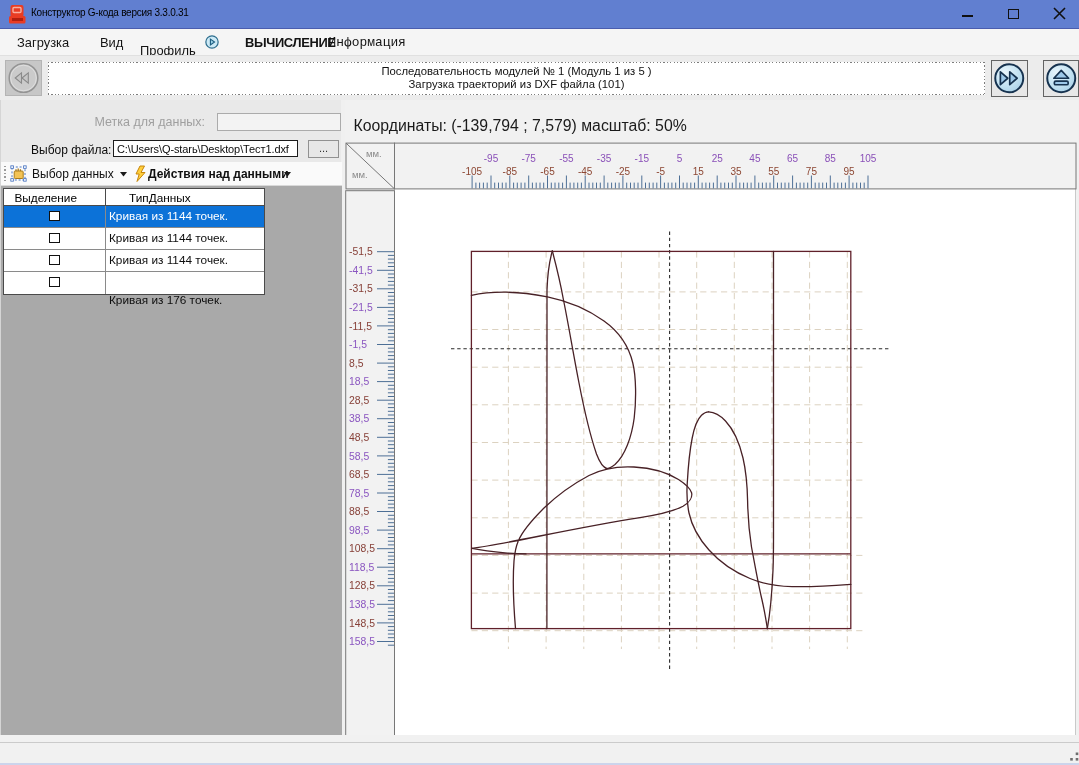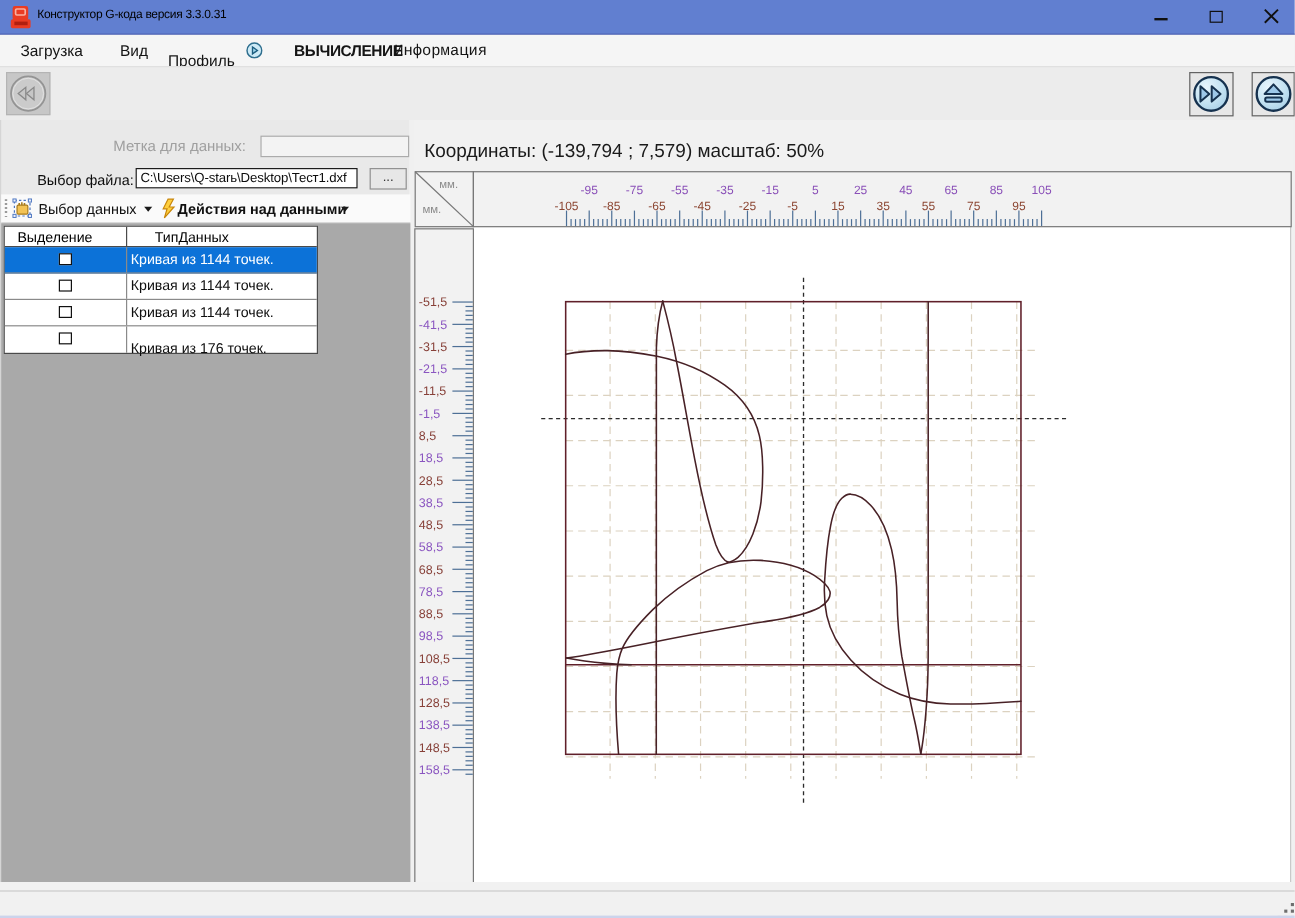--- a/index.html
+++ b/index.html
@@ -348,20 +348,27 @@
 
   <div class="abs" style="left:5px;top:4px;width:37px;height:36px;background:#c7c7c7;border:1px solid #b4b4b4;">
     <svg width="35" height="34" viewBox="0 0 35 34">
       <circle cx="17.5" cy="17" r="14.3" fill="#cbcbcb" stroke="#949494" stroke-width="1.5"></circle>
       <circle cx="17.5" cy="17" r="12.8" fill="none" stroke="#e3e3e3" stroke-width="0.8"></circle>
       <path d="M16,17 L22.3,11.8 L22.3,22.2 Z" fill="#c6c6c6" stroke="#8a8a8a" stroke-width="1.1"></path>
       <path d="M9.2,17 L15.5,11.8 L15.5,22.2 Z" fill="#c6c6c6" stroke="#8a8a8a" stroke-width="1.1"></path>
     </svg>
   </div>
 
+  <div class="abs" style="left:48px;top:6px;width:937px;height:33px;background:#ffffff;text-align:center;font-size:11.3px;color:#111;line-height:13px;padding-top:3px;">
+    <div class="abs" style="left:0;top:0;width:100%;height:1px;background-image:repeating-linear-gradient(90deg,#7d7d7d 0 1.2px,transparent 1.2px 3.4px);"></div>
+    <div class="abs" style="left:0;bottom:0;width:100%;height:1px;background-image:repeating-linear-gradient(90deg,#7d7d7d 0 1.2px,transparent 1.2px 3.4px);"></div>
+    <div class="abs" style="left:0;top:0;width:1px;height:100%;background-image:repeating-linear-gradient(#7d7d7d 0 1.2px,transparent 1.2px 3.4px);"></div>
+    <div class="abs" style="right:0;top:0;width:1px;height:100%;background-image:repeating-linear-gradient(#7d7d7d 0 1.2px,transparent 1.2px 3.4px);"></div>
+    Последовательность модулей № 1 (Модуль 1 из 5 )<br>Загрузка траекторий из DXF файла (101)
+  </div>
 
   <div class="abs" style="left:991px;top:4px;width:36.5px;height:36.5px;background:#e7e7e7;border:1px solid #636363;">
     <svg width="34.5" height="34.5" viewBox="0 0 35 35">
       <defs>
           <radialGradient id="bg1" cx="35%" cy="30%" r="80%">
         <stop offset="0%" stop-color="#e8f5fc"></stop>
             <stop offset="60%" stop-color="#c3e2f2"></stop>
             <stop offset="100%" stop-color="#a8cfe6"></stop>
       </radialGradient>
         </defs>
@@ -439,21 +446,21 @@
       <span style="position:absolute;left:105px;top:3.5px;color:#0e0e0e;">Кривая из 1144 точек.</span>
     </div>
     <div style="height:22.1px;position:relative;border-bottom:1px solid #8a8a8a;">
       <div style="position:absolute;left:45px;top:5px;width:10.5px;height:10.5px;background:#fff;border:1.4px solid #111;"></div>
       <div style="position:absolute;left:100.5px;top:0;width:1px;height:100%;background:#8a8a8a;"></div>
       <span style="position:absolute;left:105px;top:3.5px;color:#0e0e0e;">Кривая из 1144 точек.</span>
     </div>
     <div style="height:22.1px;position:relative;">
       <div style="position:absolute;left:45px;top:5px;width:10.5px;height:10.5px;background:#fff;border:1.4px solid #111;"></div>
       <div style="position:absolute;left:100.5px;top:0;width:1px;height:100%;background:#8a8a8a;"></div>
-      <span style="position:absolute;left:105px;top:11px;color:#0e0e0e;">Кривая из 176 точек.</span>
+      <span style="position:absolute;left:105px;top:21px;color:#0e0e0e;">Кривая из 176 точек.</span>
     </div>
   </div>
 </div>
 
 <div class="abs" style="left:0;top:734.5px;width:1079px;height:30.5px;background:#f1f1f1;">
   <div class="abs" style="left:0;top:7.5px;width:1079px;height:1px;background:#cbcbcb;"></div>
   <svg class="abs" style="left:1064px;top:17px" width="15" height="14">
     <g fill="#6e6e6e">
       <rect x="11.7" y="0.5" width="2.6" height="2.6"></rect>
       <rect x="11.7" y="6" width="2.6" height="2.6"></rect>

